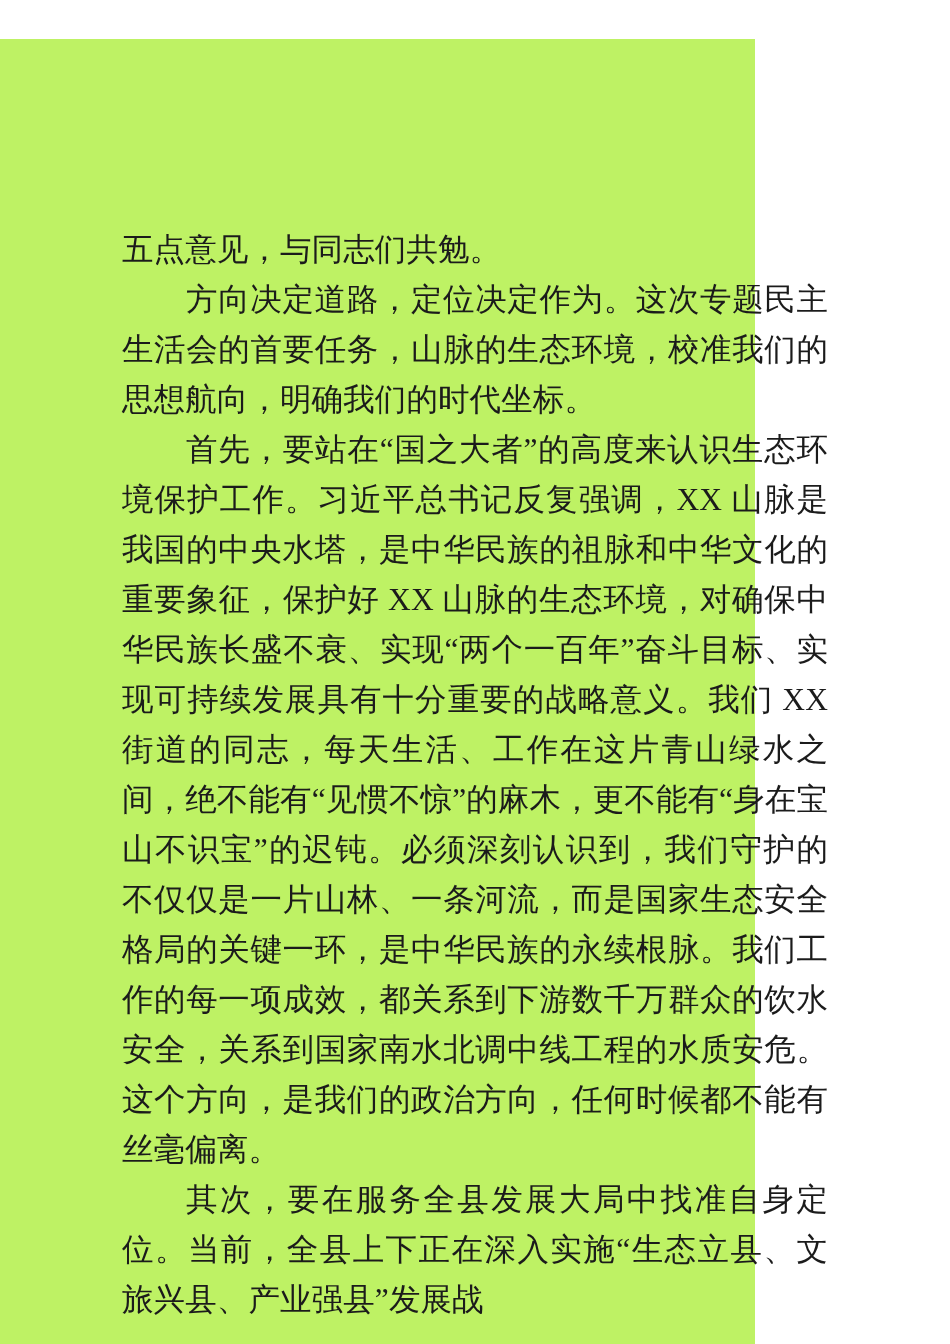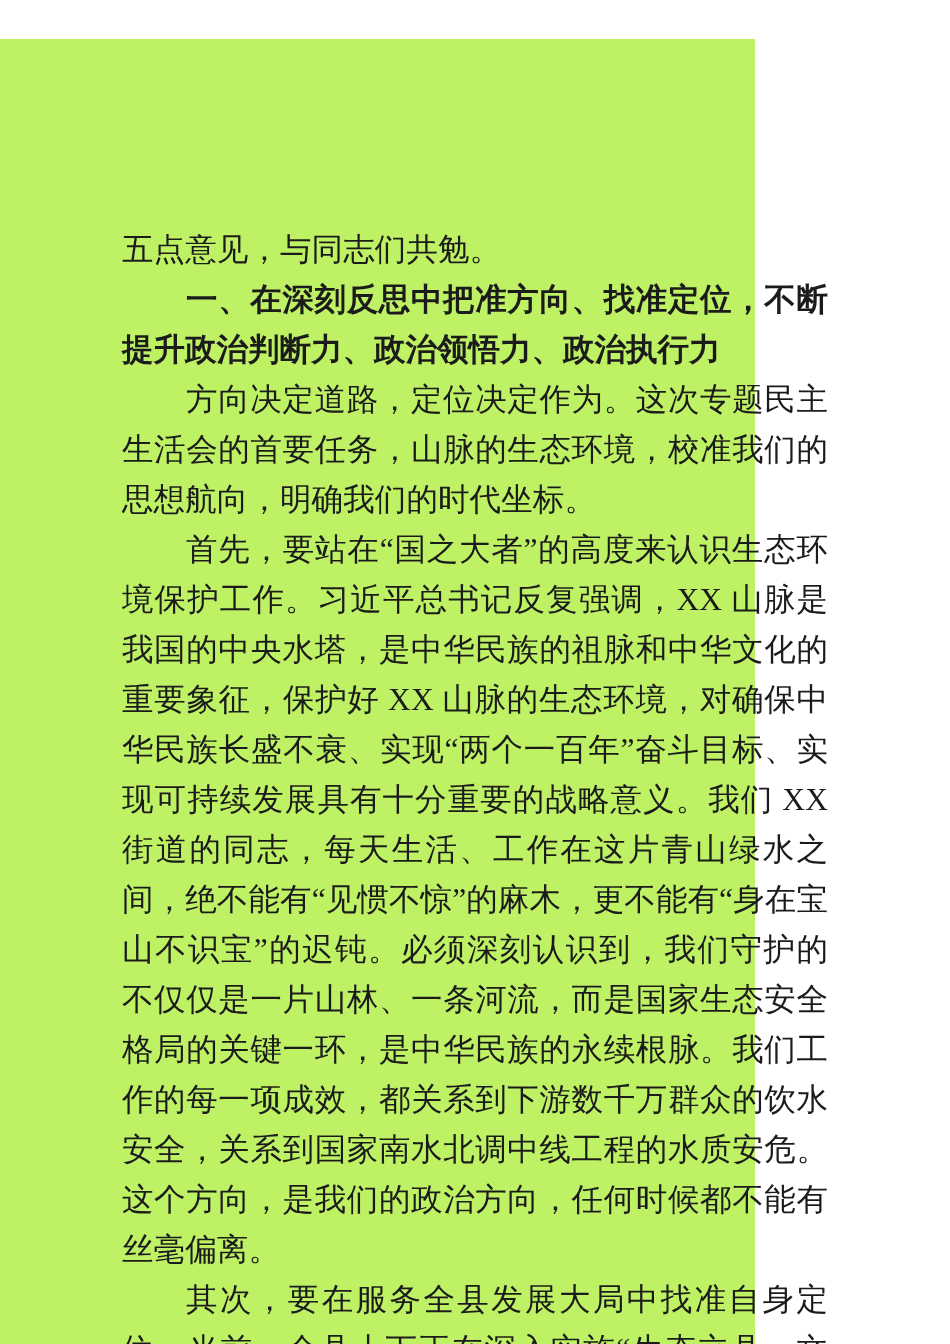--- a/index.html
+++ b/index.html
@@ -55,21 +55,20 @@
   }
 </style>
 </head>
 <body>
 
 <div class="page">
   <div class="text-column">
 
     <p class="para">五点意见，与同志们共勉。</p>
 
-    <p class="para heading">一、在深刻反思中把准方向、找准定位，不断提升政治判断力、政治领悟力、政治执行力</p>
 
     <p class="para indent">方向决定道路，定位决定作为。这次专题民主生活会的首要任务，山脉的生态环境，校准我们的思想航向，明确我们的时代坐标。</p>
 
     <p class="para indent">首先，要站在“国之大者”的高度来认识生态环境保护工作。习近平总书记反复强调，XX 山脉是我国的中央水塔，是中华民族的祖脉和中华文化的重要象征，保护好 XX 山脉的生态环境，对确保中华民族长盛不衰、实现“两个一百年”奋斗目标、实现可持续发展具有十分重要的战略意义。我们 XX 街道的同志，每天生活、工作在这片青山绿水之间，绝不能有“见惯不惊”的麻木，更不能有“身在宝山不识宝”的迟钝。必须深刻认识到，我们守护的不仅仅是一片山林、一条河流，而是国家生态安全格局的关键一环，是中华民族的永续根脉。我们工作的每一项成效，都关系到下游数千万群众的饮水安全，关系到国家南水北调中线工程的水质安危。这个方向，是我们的政治方向，任何时候都不能有丝毫偏离。</p>
 
     <p class="para indent">其次，要在服务全县发展大局中找准自身定位。当前，全县上下正在深入实施“生态立县、文旅兴县、产业强县”发展战</p>
 
   </div>
 </div>
 

